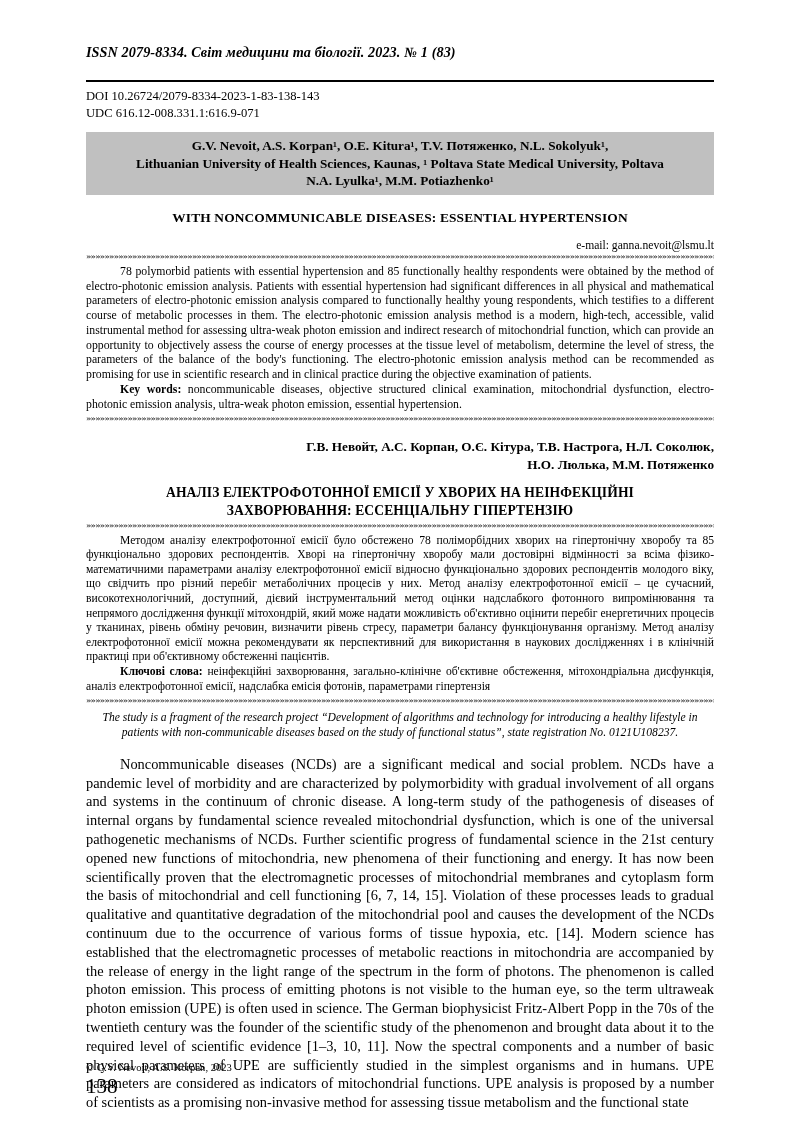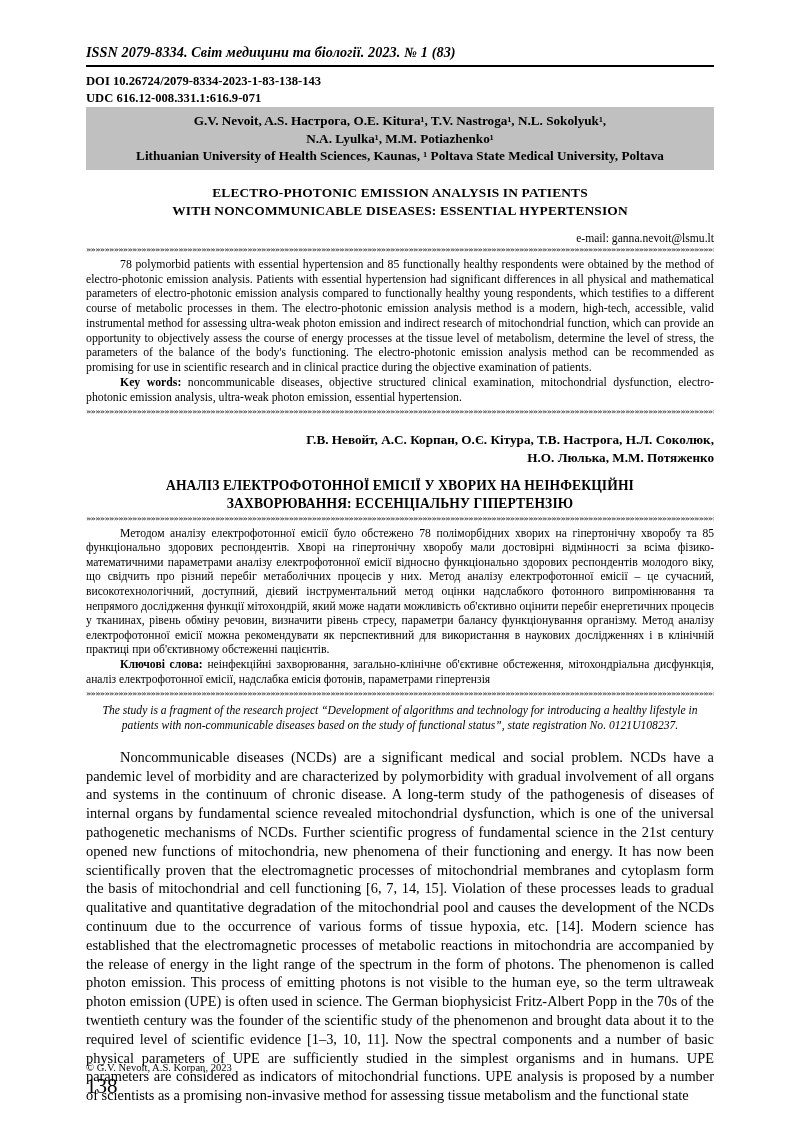--- a/index.html
+++ b/index.html
@@ -29,32 +29,33 @@
     width: 628px;
   }
 
   
   .running-head {
     font-style: italic;
     font-weight: bold;
     font-size: 14.2px;
     letter-spacing: 0.1px;
     line-height: 1.25;
-    padding-bottom: 3px;
+    padding-bottom: 18px;
   }
   .head-rule {
     border-bottom: 2.2px solid #000;
     margin-bottom: 6px;
   }
 
   
   .ids {
-    font-weight: bold;
+    font-weight: normal;
     font-size: 12.6px;
     line-height: 1.36;
+    margin-bottom: 10px;
   }
   .ids div { white-space: nowrap; }
 
   
   .author-band {
     background: #c0c0c0;
     text-align: center;
     font-weight: bold;
     font-size: 13.2px;
     line-height: 1.34;
@@ -162,27 +163,26 @@
 
     <div class="running-head">ISSN 2079-8334. Світ медицини та біології. 2023. № 1 (83)</div>
     <div class="head-rule"></div>
 
     <div class="ids">
       <div>DOI 10.26724/2079-8334-2023-1-83-138-143</div>
       <div>UDC 616.12-008.331.1:616.9-071</div>
     </div>
 
     <div class="author-band">
-      <div>G.V. Nevoit, A.S. Настрога, O.E. Kitura¹, T.V. Nastroga¹, N.L. Sokolyuk¹,</div>
+      <div>G.V. Nevoit, A.S. Korpan¹, O.E. Kitura¹, T.V. Потяженко, N.L. Sokolyuk¹,</div>
+      <div>Lithuanian University of Health Sciences, Kaunas, ¹ Poltava State Medical University, Poltava</div>
       <div>N.A. Lyulka¹, M.M. Potiazhenko¹</div>
-      <div>Lithuanian University of Health Sciences, Kaunas, ¹ Poltava State Medical University, Poltava</div>
     </div>
 
     <div class="article-title">
-      <div>ELECTRO-PHOTONIC EMISSION ANALYSIS IN PATIENTS</div>
       <div>WITH NONCOMMUNICABLE DISEASES: ESSENTIAL HYPERTENSION</div>
     </div>
 
     <div class="email">e-mail: ganna.nevoit@lsmu.lt</div>
 
     <div class="zigzag">»»»»»»»»»»»»»»»»»»»»»»»»»»»»»»»»»»»»»»»»»»»»»»»»»»»»»»»»»»»»»»»»»»»»»»»»»»»»»»»»»»»»»»»»»»»»»»»»»»»»»»»»»»»»»»»»»»»»»»»»»»»»»»»»»»»»»»»»»»»»»»»»»»»»»»»»»»»»»»»»</div>
 
     <div class="abstract">
       <p>78 polymorbid patients with essential hypertension and 85 functionally healthy respondents were obtained by the method of electro-photonic emission analysis. Patients with essential hypertension had significant differences in all physical and mathematical parameters of electro-photonic emission analysis compared to functionally healthy young respondents, which testifies to a different course of metabolic processes in them. The electro-photonic emission analysis method is a modern, high-tech, accessible, valid instrumental method for assessing ultra-weak photon emission and indirect research of mitochondrial function, which can provide an opportunity to objectively assess the course of energy processes at the tissue level of metabolism, determine the level of stress, the parameters of the balance of the body's functioning. The electro-photonic emission analysis method can be recommended as promising for use in scientific research and in clinical practice during the objective examination of patients.</p>
       <p class="kw"><b>Key words:</b> <span>noncommunicable diseases, objective structured clinical examination, mitochondrial dysfunction, electro-photonic emission analysis, ultra-weak photon emission, essential hypertension.</span></p>

